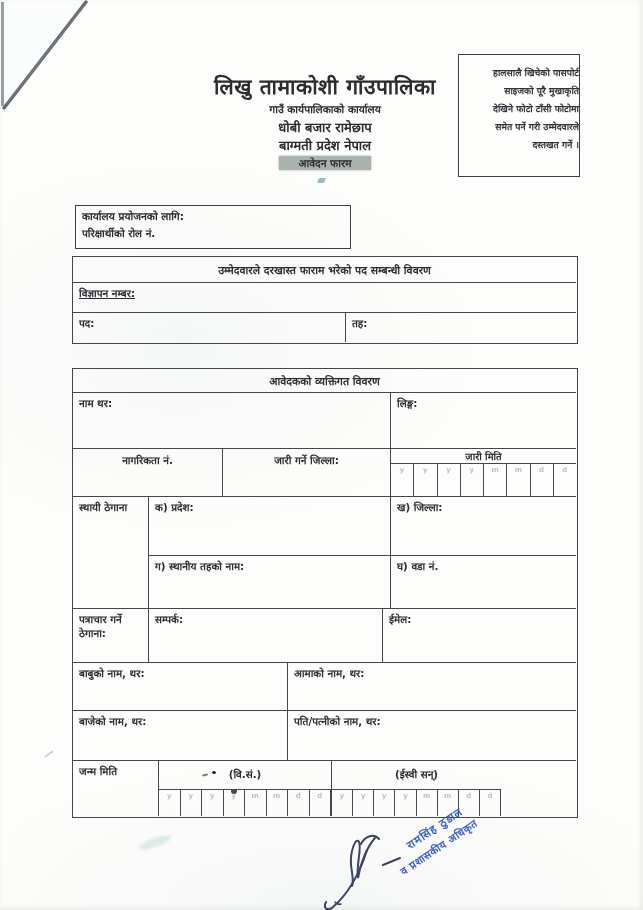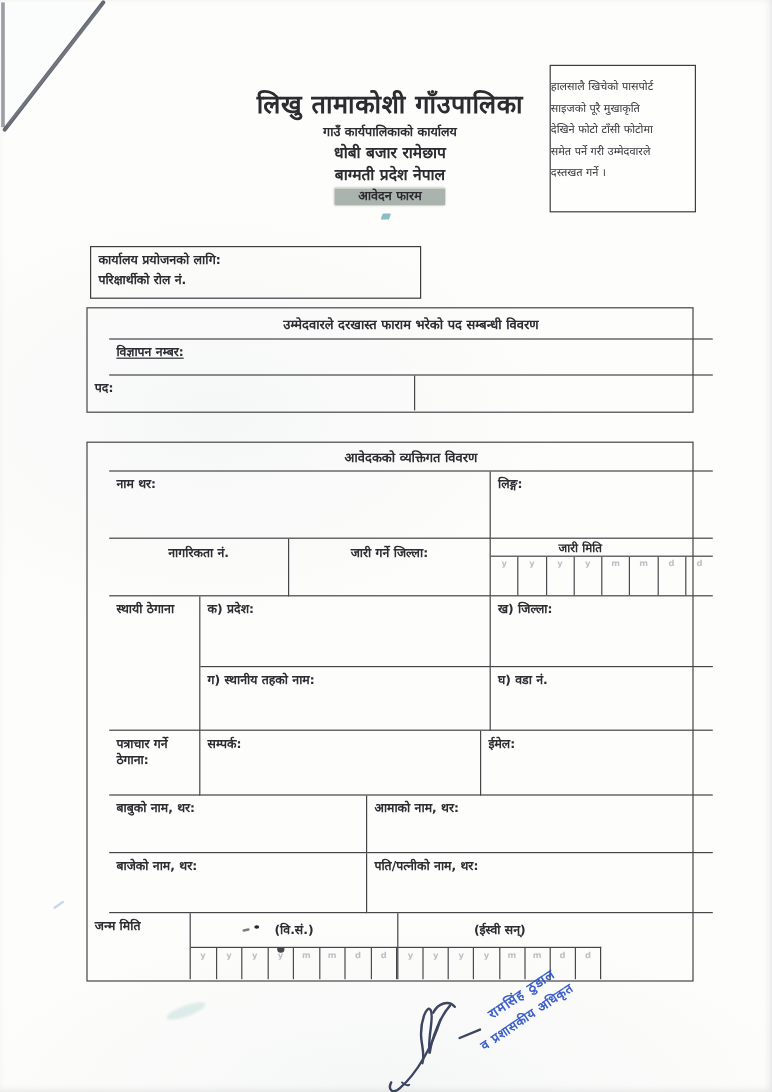--- a/index.html
+++ b/index.html
@@ -18,29 +18,29 @@
   .b{font-weight:bold;}
   
   .hd-title{left:70px;top:72px;width:510px;font-size:21px;letter-spacing:.5px;}
   .hd-office{left:70px;top:102px;width:510px;font-size:10.5px;}
   .hd-addr1{left:70px;top:118px;width:510px;font-size:13px;}
   .hd-addr2{left:70px;top:136px;width:510px;font-size:13px;}
   .hd-form{left:70px;top:156px;width:510px;font-size:10.5px;}
   .hd-form span{background:#aab3ad;padding:1px 19px;box-shadow:0 0 2px rgba(120,130,125,.7);}
   
   .photobox{left:458px;top:54px;width:120px;height:121px;border:1.4px solid #3d3d42;background:rgba(255,255,255,.6);}
-  .photobox .txt{margin-top:9px;font-size:9.2px;font-weight:normal;line-height:1.95;text-align:left;color:#33333a;}
+  .photobox .txt{margin-top:9px;font-size:9.2px;font-weight:bold;line-height:1.95;text-align:right;color:#33333a;}
   
   .officebox{left:75px;top:205px;width:276px;height:44px;border:1.4px solid #3d3d42;padding:3px 6px;box-sizing:border-box;}
   .officebox .l1{font-size:10.5px;font-weight:bold;}
   .officebox .l2{font-size:10.3px;font-weight:600;margin-top:3px;}
   
   .frame{border:1.4px solid #45454a;box-sizing:border-box;}
   .cell{position:absolute;box-sizing:border-box;font-size:10.3px;font-weight:bold;color:#2c2c32;}
-  .bb{border-bottom:1.2px solid #45454a;margin-left:18px;}
+  .bb{border-bottom:1.2px solid #45454a;}
   .br{border-right:1.2px solid #45454a;}
   .pad{padding:3px 6px;}
   .title-row{display:flex;align-items:center;justify-content:center;font-size:10.8px;}
   
   .dboxes{display:flex;height:100%;}
   .dboxes span{flex:1;border-left:1.1px solid #4a4a4f;font-size:7px;color:rgba(110,120,135,.45);
                display:flex;justify-content:center;padding-top:2px;}
   .dboxes span:first-child{border-left:none;}
   
   .stamp{left:378px;top:842px;width:190px;transform:rotate(-34deg);transform-origin:40px 60px;
@@ -86,20 +86,21 @@
 
   <div class="abs officebox">
     <div class="l1">कार्यालय प्रयोजनको लागि:</div>
     <div class="l2">परिक्षार्थीको रोल नं.</div>
   </div>
 
   <div class="abs frame" style="left:72px;top:256px;width:506px;height:88px;">
     <div class="cell bb title-row" style="left:0;top:0;width:503px;height:26px;">उम्मेदवारले दरखास्त फाराम भरेको पद सम्बन्धी विवरण</div>
     <div class="cell bb pad" style="left:0;top:26px;width:503px;height:30px;text-decoration:underline;">विज्ञापन नम्बर:</div>
     <div class="cell br pad" style="left:0;top:56px;width:273px;height:29px;">पद:</div>
+    <div class="cell pad" style="left:273px;top:56px;width:230px;height:29px;">तह:</div>
   </div>
 
   <div class="abs frame" style="left:72px;top:368px;width:506px;height:450px;">
 
     <div class="cell bb title-row" style="left:0;top:0;width:503px;height:24px;">आवेदकको व्यक्तिगत विवरण</div>
 
     <div class="cell bb br pad" style="left:0;top:24px;width:318px;height:56px;">नाम थर:</div>
     <div class="cell bb pad" style="left:318px;top:24px;width:185px;height:56px;">लिङ्ग:</div>
 
     <div class="cell bb br ctr" style="left:0;top:80px;width:150px;height:48px;padding-top:4px;">नागरिकता नं.</div>

